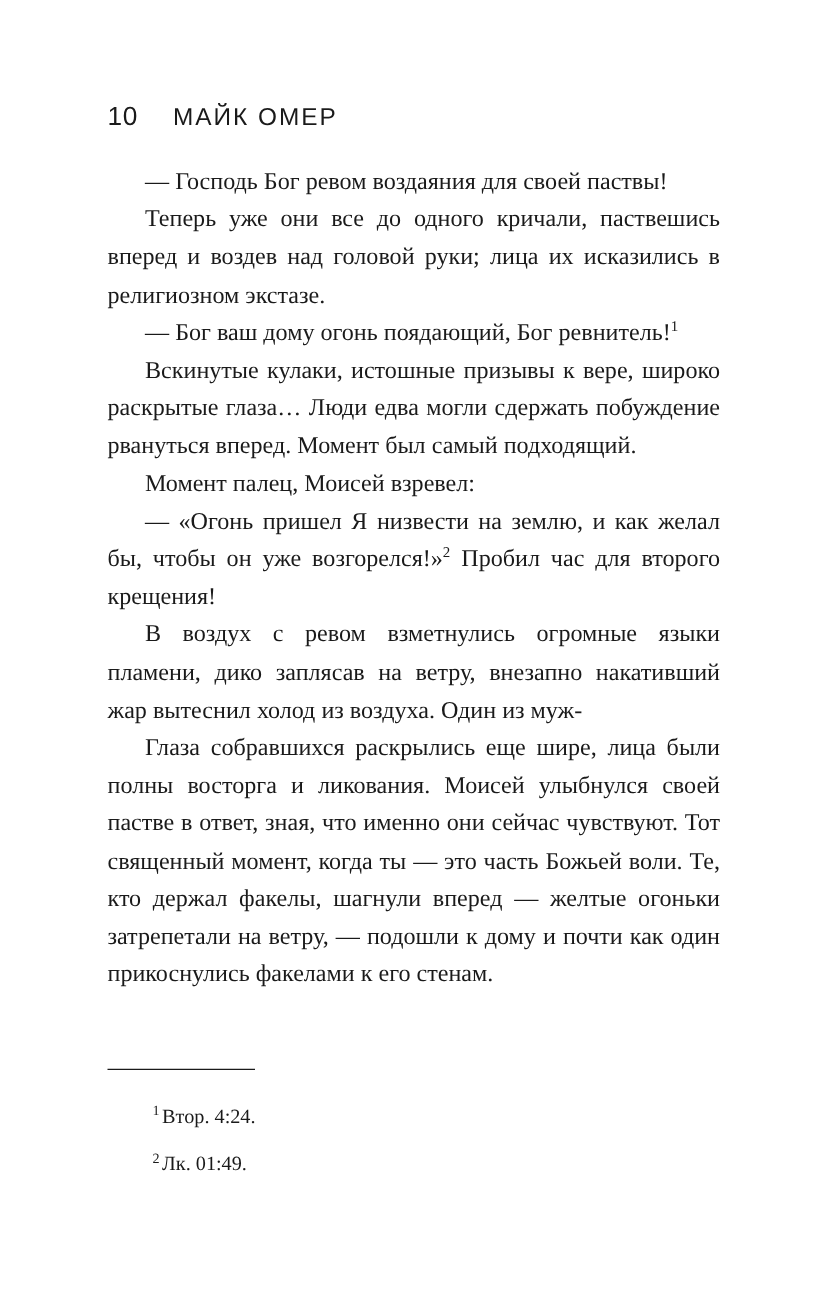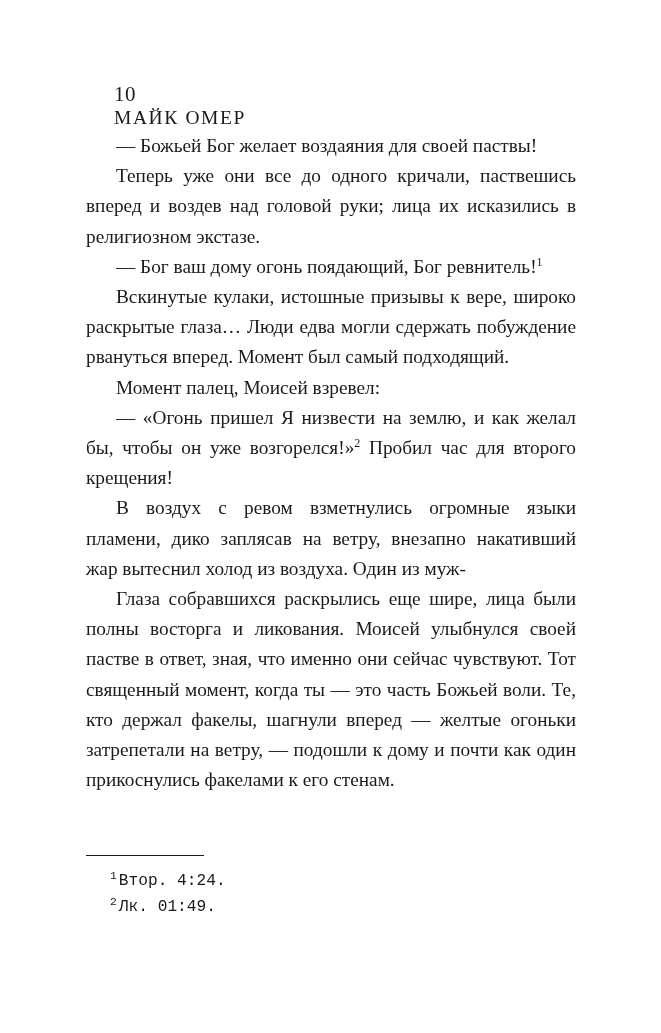--- a/index.html
+++ b/index.html
@@ -21,23 +21,22 @@
     box-sizing: border-box;
     padding: 0;
   }
   .running-head {
     position: absolute;
     top: 82px;
     left: 86px;
     right: 86px;
     display: flex;
     align-items: baseline;
-    justify-content: center;
-    font-family: Liberation Serif, serif;
-    flex-direction: column;
+    justify-content: flex-start;
+    font-family: Liberation Sans, sans-serif;
   }
   .folio {
     font-size: 21px;
     letter-spacing: 0.5px;
   }
   .book-title {
     font-size: 19.5px;
     letter-spacing: 1.6px;
     margin-left: 28px;
   }
@@ -71,41 +70,40 @@
   }
   .footnotes {
     position: absolute;
     left: 86px;
     top: 868px;
     width: 490px;
     font-size: 16.2px;
     line-height: 26px;
   }
   .footnotes .fn {
-    margin: 0;
+    margin: 12px;
     text-indent: 24px;
-    font-family: Liberation Mono, monospace;
   }
   .footnotes .fn sup {
     font-size: 0.7em;
     margin-right: 2px;
   }
 </style>
 </head>
 <body>
 
 <div class="page">
 
   <div class="running-head">
     <span class="folio">10</span>
     <span class="book-title">МАЙК ОМЕР</span>
   </div>
 
   <div class="body-text">
-    <p>— Божьей Бог желает воздаяния для своей па­ствы!</p>
+    <p>— Господь Бог ревом воздаяния для своей па­ствы!</p>
     <p>Теперь уже они все до одного кричали, пастве­шись вперед и воздев над головой руки; лица их исказились в религиозном экстазе.</p>
     <p><span>— Бог ваш дому огонь поядающий, Бог ревни­тель!</span><sup>1</sup></p>
     <p>Вскинутые кулаки, истошные призывы к вере, широко раскрытые глаза… Люди едва могли сдер­жать побуждение рвануться вперед. Момент был са­мый подходящий.</p>
     <p>Момент палец, Моисей взревел:</p>
     <p><span>— «Огонь пришел Я низвести на землю, и как желал бы, чтобы он уже возгорелся!»<sup>2</sup><span> Пробил час для второго крещения!</span></span></p>
     <p>В воздух с ревом взметнулись огромные языки пламени, дико заплясав на ветру, внезапно накатив­ший жар вытеснил холод из воздуха. Один из муж-</p>
     <p>Глаза собравшихся раскрылись еще шире, лица были полны восторга и ликования. Моисей улыбнул­ся своей пастве в ответ, зная, что именно они сейчас чувствуют. Тот священный момент, когда ты — это часть Божьей воли. Те, кто держал факелы, шагнули вперед — желтые огоньки затрепетали на ветру, — подошли к дому и почти как один прикоснулись фа­келами к его стенам.</p>
   </div>
 
   <div class="footnote-rule"></div>

